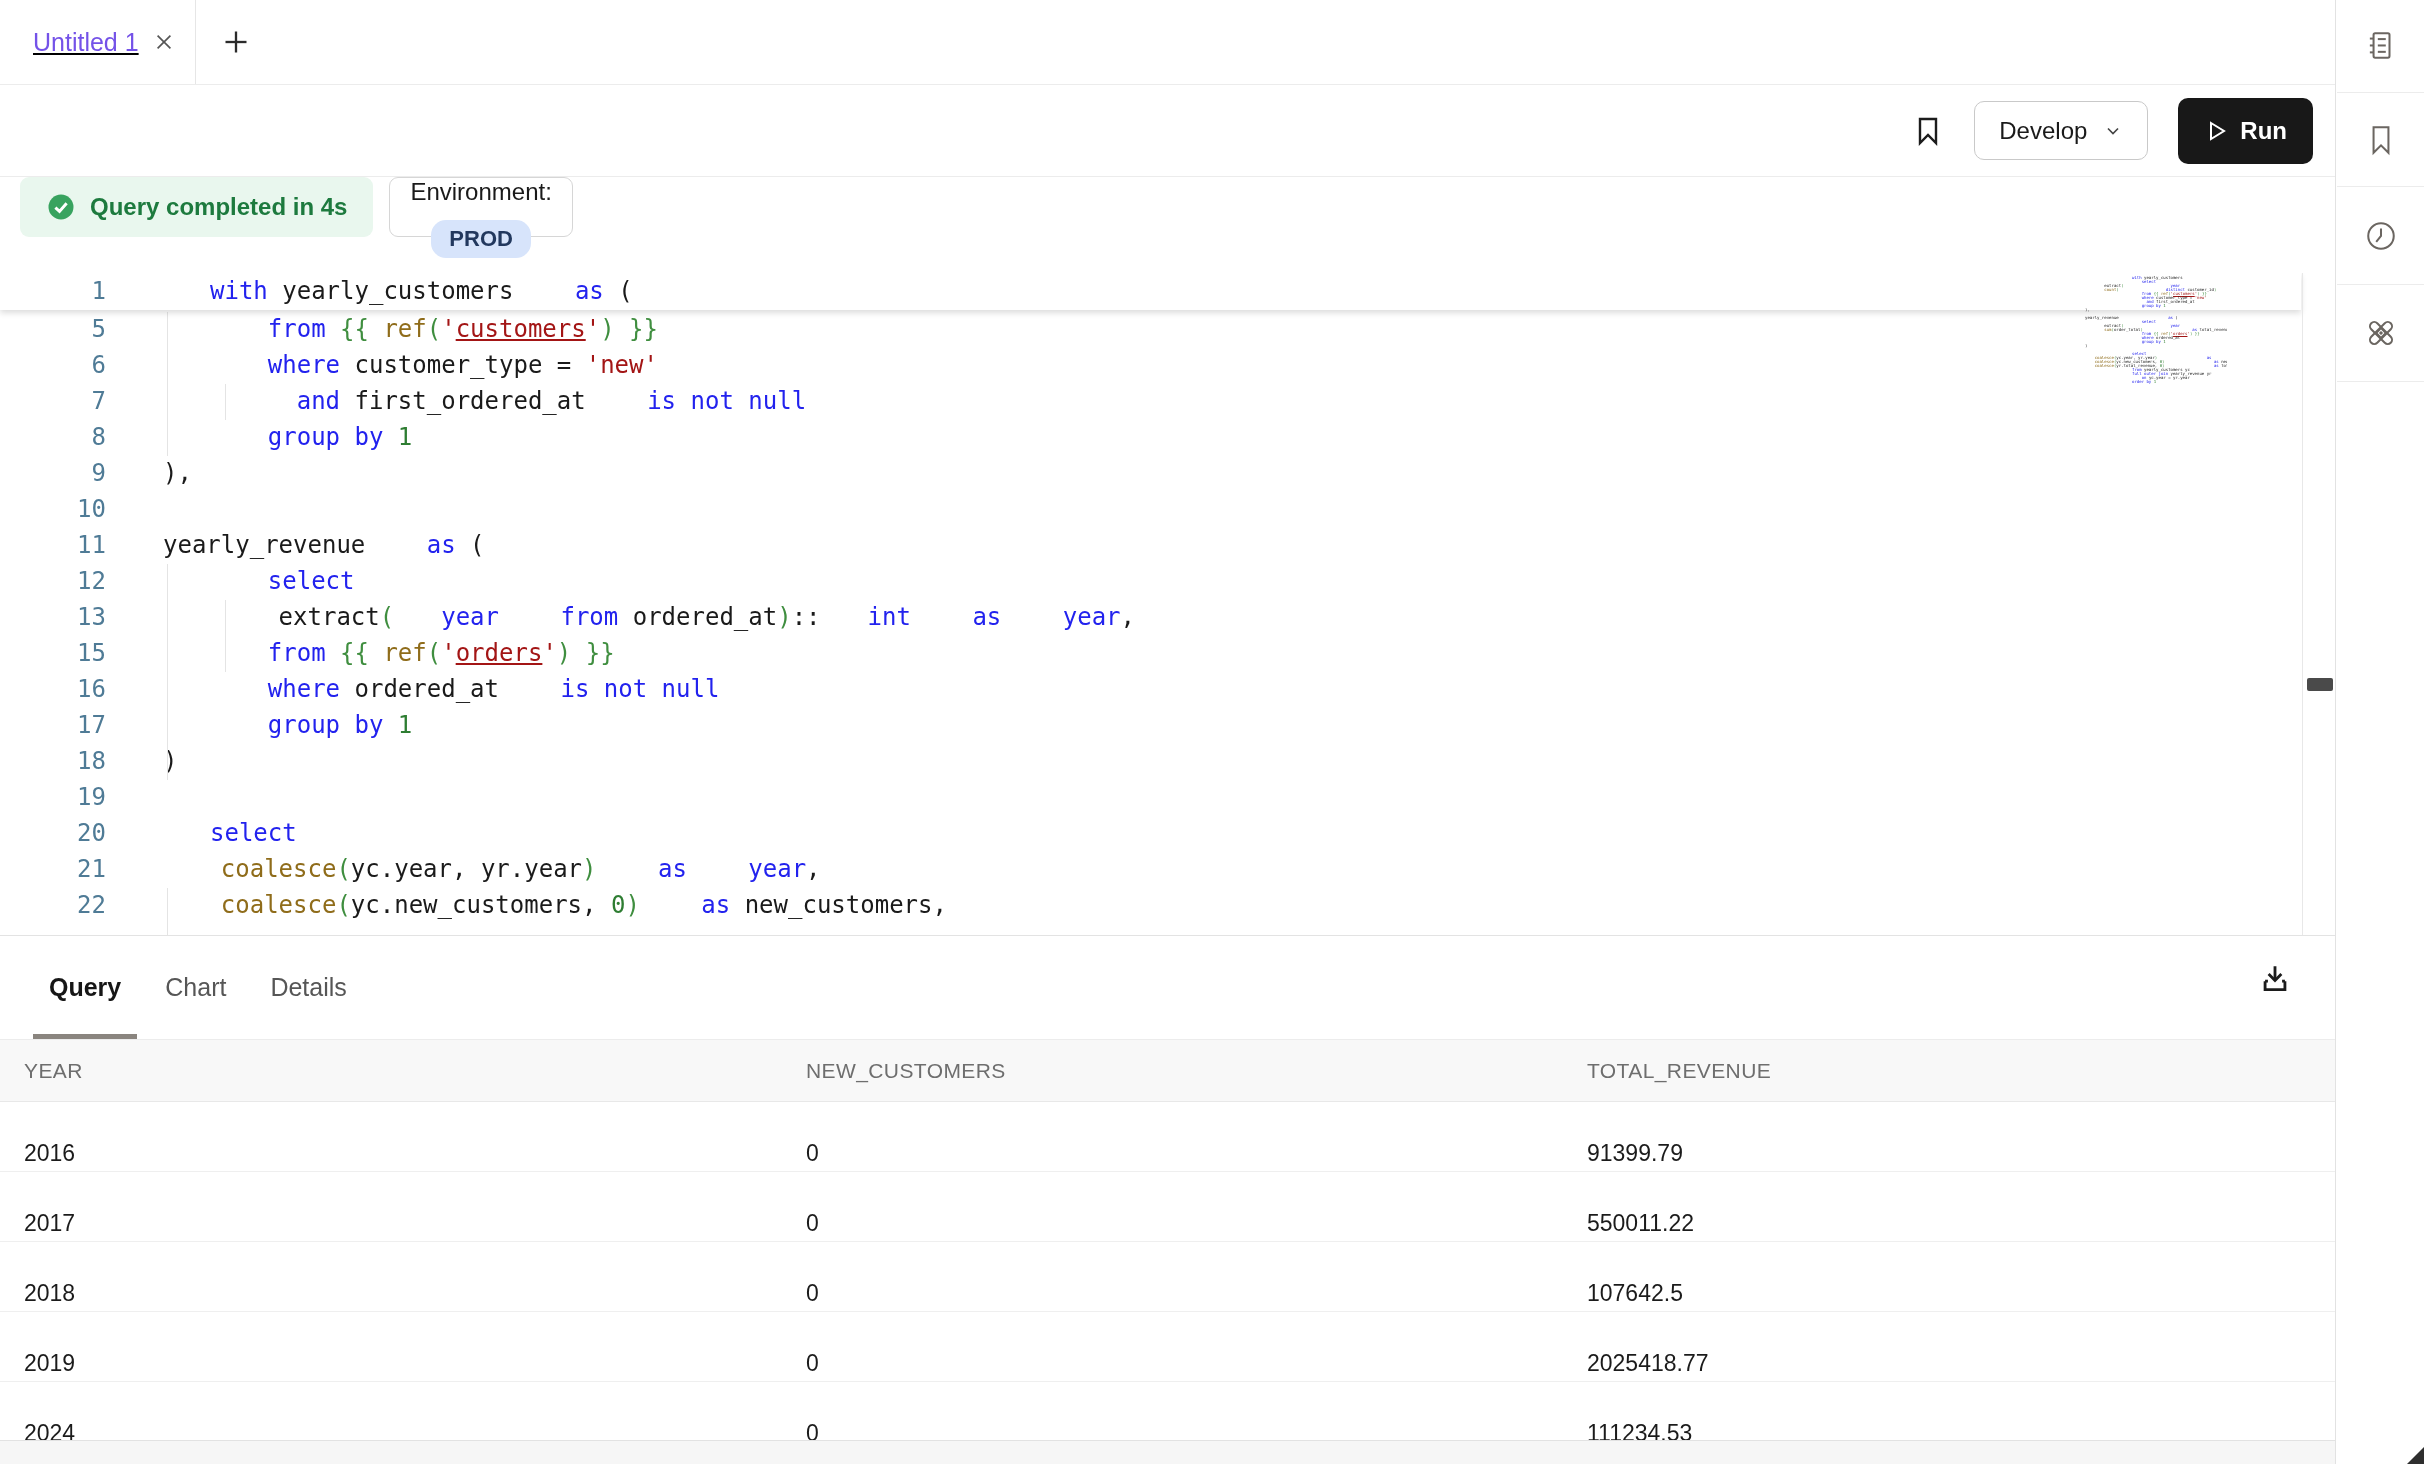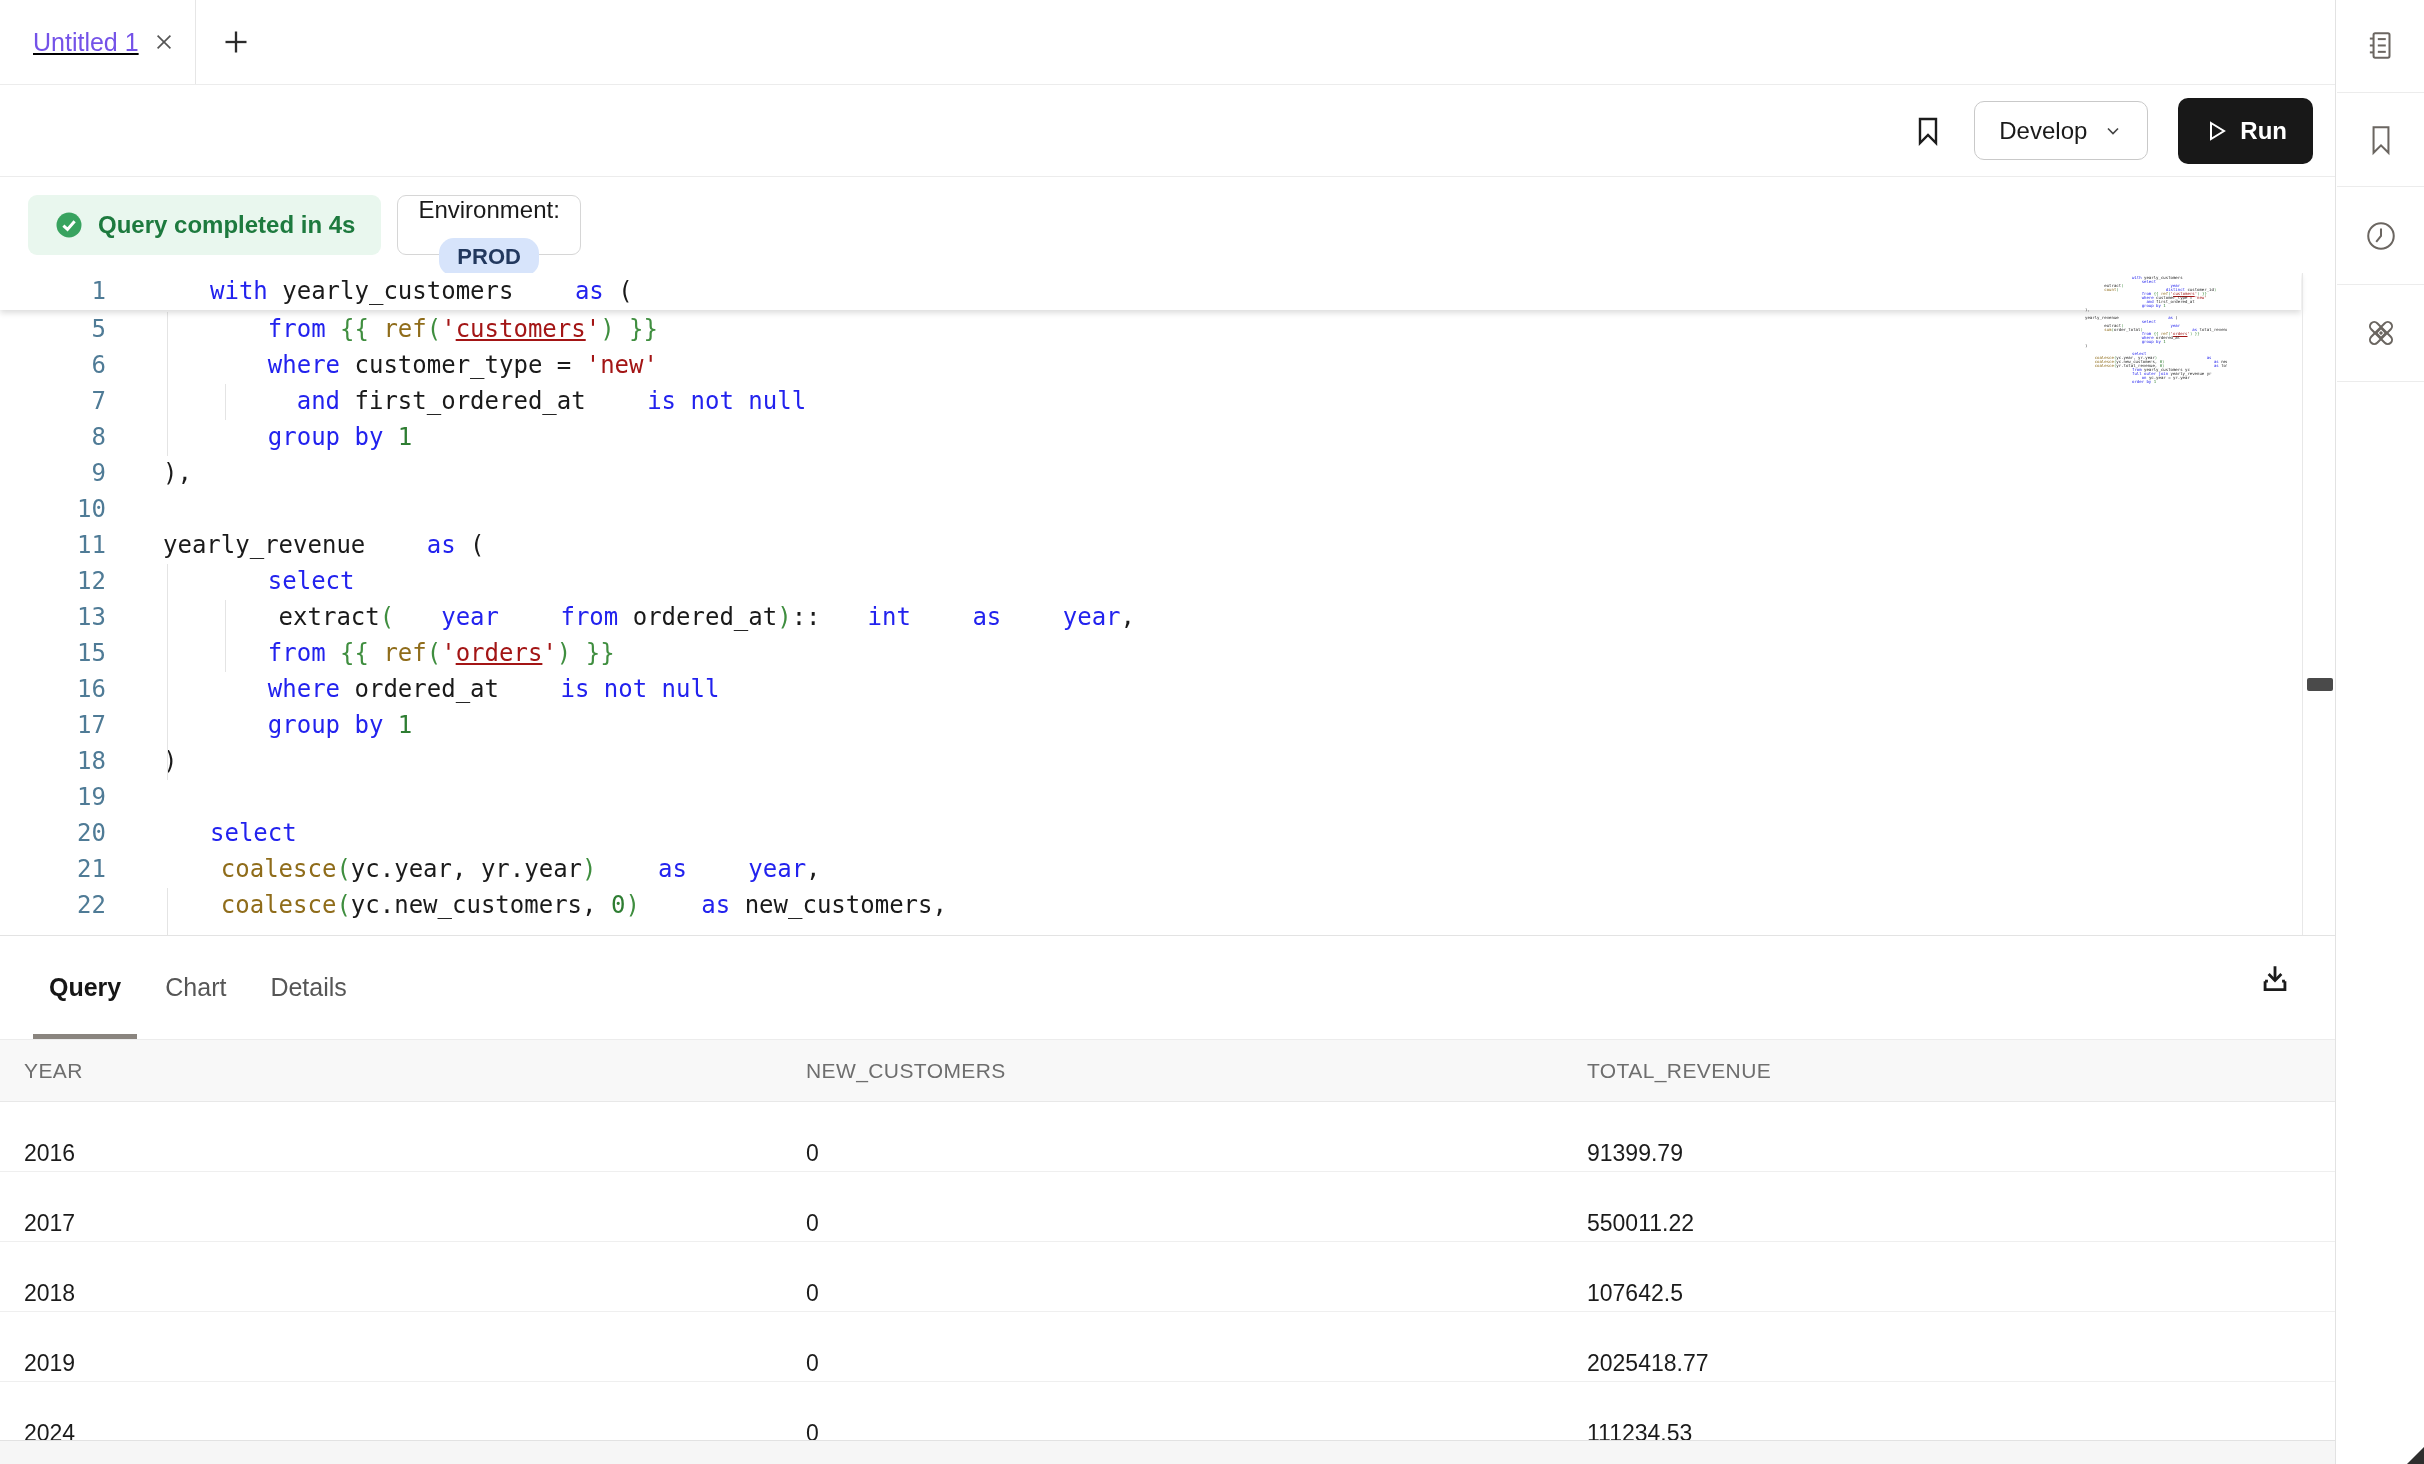--- a/index.html
+++ b/index.html
@@ -21,21 +21,21 @@
   
   .toolbar { position:relative; height:92px; border-bottom:1px solid #ececec; display:flex; align-items:center; justify-content:flex-end; gap:30px; padding-right:22px; }
   .bm-icon { width:32px; height:32px; stroke:#1c1c1c; stroke-width:1.8; fill:none; cursor:pointer; }
   .btn-develop { display:flex; align-items:center; gap:16px; height:59px; padding:0 24px; background:#fff; border:1px solid #c9c9c9; border-radius:10px; font-size:24px; color:#1a1a1a; font-family:inherit; cursor:pointer; }
   .chev { width:20px; height:20px; stroke:#444; stroke-width:2; fill:none; }
   .btn-run { display:flex; align-items:center; gap:12px; height:66px; padding:0 26px; background:#181818; border:none; border-radius:10px; font-size:24px; font-weight:600; color:#fff; font-family:inherit; cursor:pointer; }
   .play { width:24px; height:24px; stroke:#fff; stroke-width:2; fill:none; }
 
   
   .editor-pane { position:relative; height:758px; background:#fff; }
-  .status-row { position:relative; height:96px; display:flex; align-items:center; gap:16px; padding-left:28px; }
+  .status-row { position:relative; height:96px; display:flex; gap:16px; padding-left:20px; }
   .status-pill { display:flex; align-items:center; gap:14px; height:60px; padding:0 26px; background:#e9f7ee; border-radius:9px; }
   .status-pill span { font-size:24px; font-weight:600; color:#1d7a3e; }
   .check-ic { width:30px; height:30px; }
   .env-pill { display:flex; align-items:center; gap:14px; height:60px; padding:0 20px; background:#fff; border:1px solid #d6d6d6; border-radius:9px; cursor:pointer;flex-direction:column; }
   .env-label { font-size:24px; color:#1a1a1a; }
   .env-chip { display:inline-block; padding:6px 18px; background:#d7e4fb; border-radius:15px; font-size:22px; font-weight:600; color:#22385e; }
 
   .code-viewport { position:relative; height:662px; overflow:hidden; cursor:text; }
   .sticky-line { position:absolute; left:0; top:0; right:34px; height:37px; background:#fff; z-index:5; box-shadow:0 3px 6px rgba(0,0,0,0.14); }
   .code-lines { position:absolute; left:0; top:38px; right:34px; z-index:1; }

